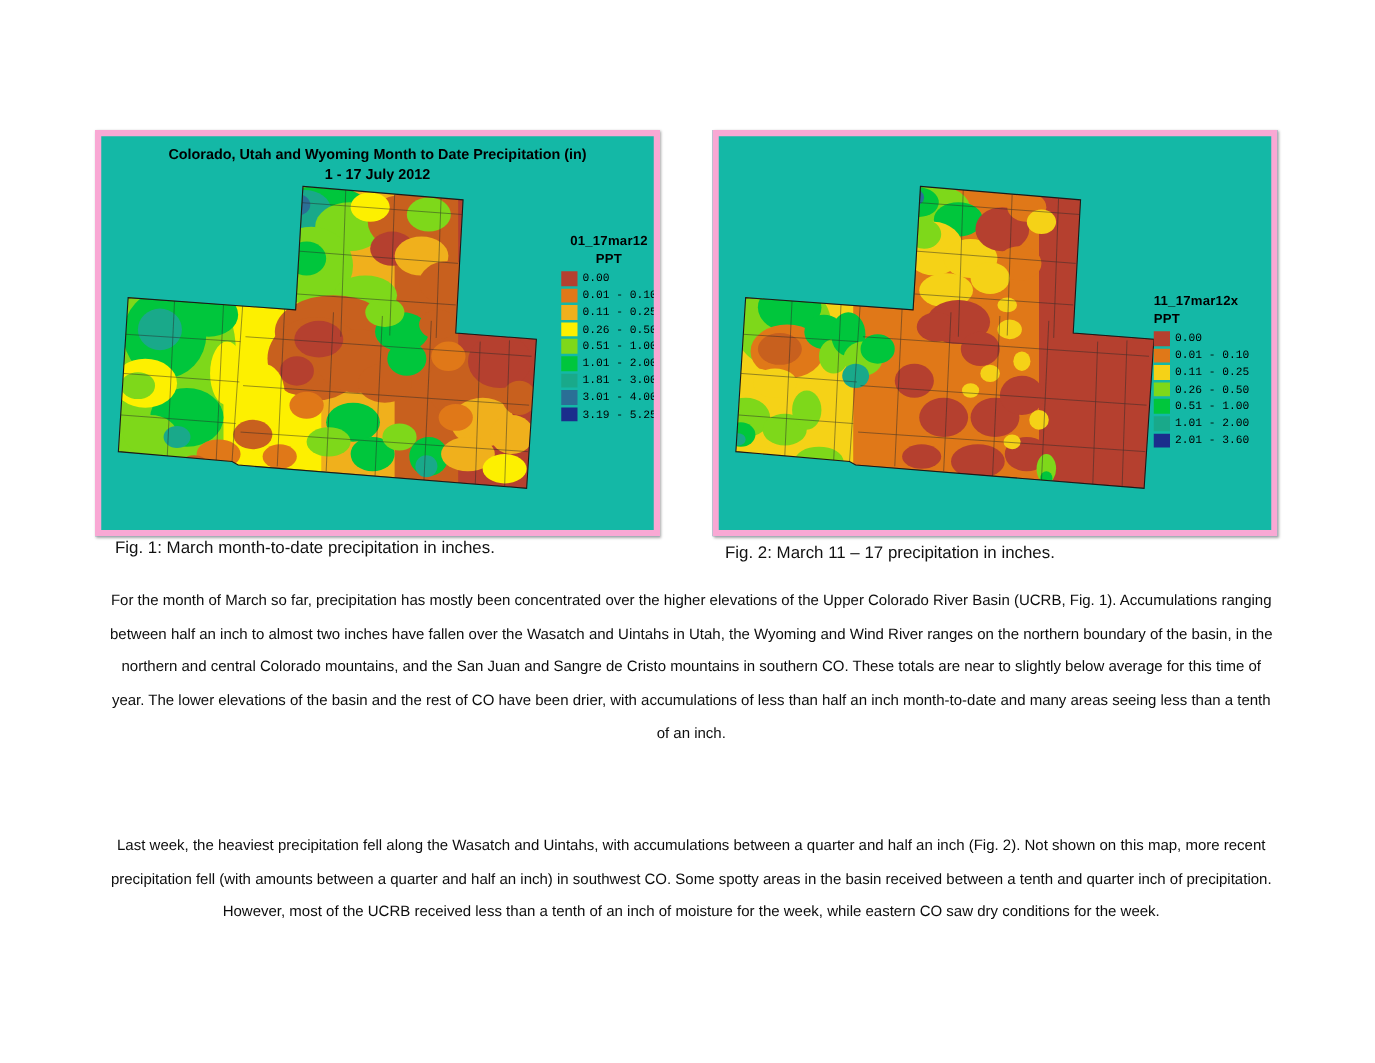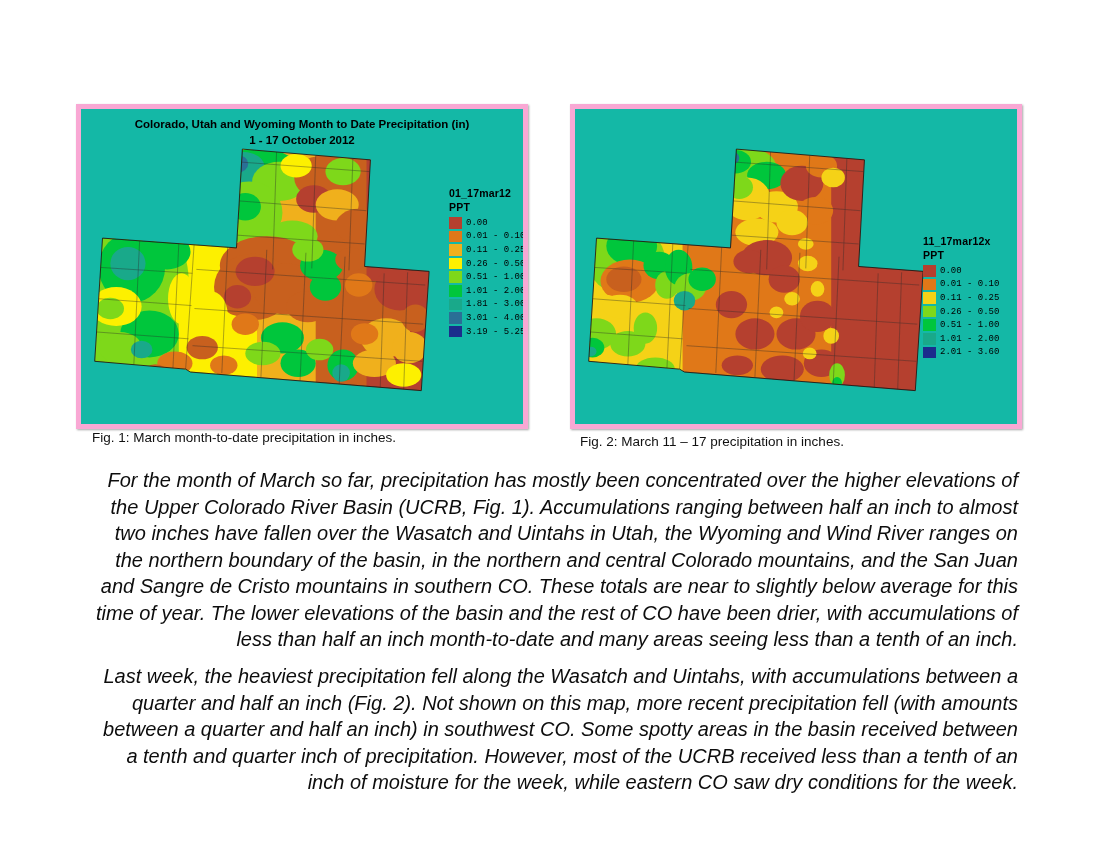--- a/index.html
+++ b/index.html
@@ -50,21 +50,21 @@
 
   
   .map-wrap{position:absolute;left:0;top:30px;width:100%;height:295px;}
   .map-svg{width:100%;height:100%;display:block;}
 
   
   .legend{
     position:absolute;
     font-family:"Liberation Sans", sans-serif;
   }
-  #legend-1{left:368px; top:78px;}
+  #legend-1{left:368px; top:78px;text-align:center;}
   #legend-2{left:348px; top:126px;}
   .legend-title{
     font-size:10.5px;font-weight:bold;color:#000;
     margin:0 0 2px 0;white-space:nowrap;letter-spacing:.2px;
   }
   .legend-sub{
     font-size:10.5px;font-weight:bold;color:#000;
     margin:0 0 3px 0;letter-spacing:.2px;
   }
   .legend-row{
@@ -87,40 +87,39 @@
     white-space:nowrap;
   }
   #caption-1{left:92px; top:430px;}
   #caption-2{left:580px; top:434px;}
 
   
   .body-text{
     position:absolute;
     left:88px;
     width:930px;
-    font-size:20px;
+    font-size:12px;
     line-height:26.5px;
     color:#0d0d0d;
-    text-align:right;
-    font-style:italic;
+    text-align:center;
   }
   #para-1{top:467px;}
   #para-2{top:663px;}
 </style>
 </head>
 <body>
 
 <div class="slide">
 
 
   <div class="panel" id="panel-1">
 
     <div class="map-title">
       <span>Colorado, Utah and Wyoming  Month to Date Precipitation (in)</span>
-      <span class="line2">1 - 17 October 2012</span>
+      <span class="line2">1 - 17 July 2012</span>
     </div>
 
     <div class="map-wrap">
       <svg class="map-svg" viewBox="0 0 452 295" preserveAspectRatio="xMidYMid meet">
         <defs>
 
           <clipPath id="clipStates1">
             <path d="M 165,7 L 296,18 L 290,127 L 356,132 L 348,254 L 112,235 L 107,232
                      L 14,224 L 22,98 L 159,108 Z"></path>
           </clipPath>

